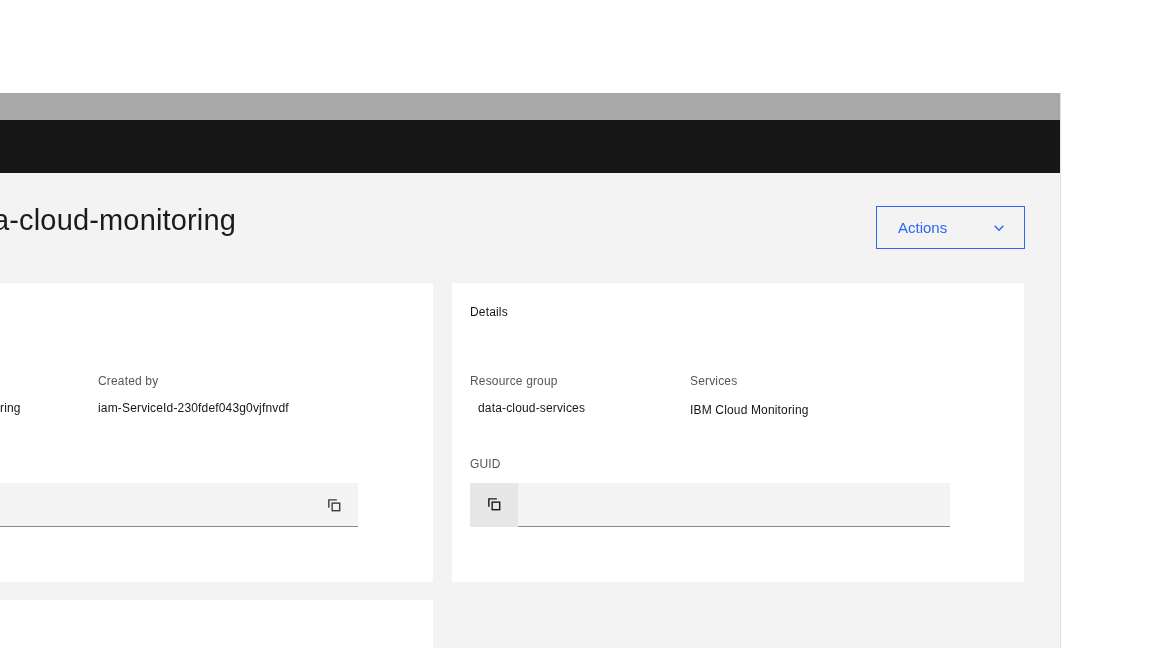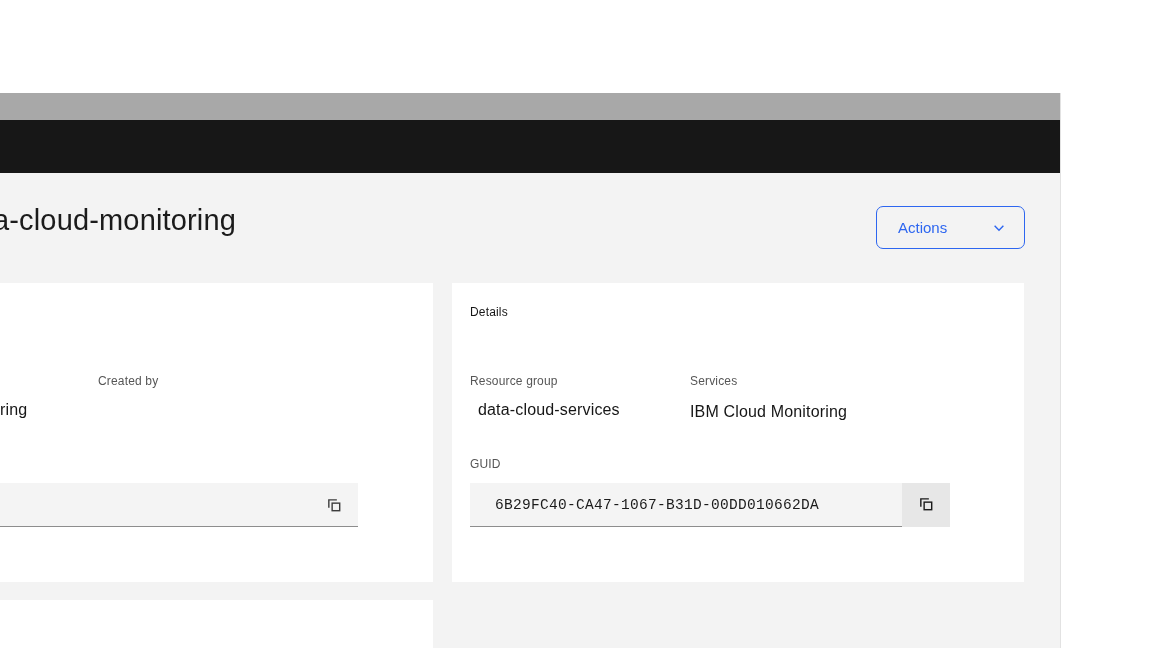--- a/index.html
+++ b/index.html
@@ -22,37 +22,37 @@
   .bar-black { position: absolute; left: 0; top: 27px; width: 100%; height: 53px; background: #171717; }
   .content   { position: absolute; left: 0; top: 80px; width: 100%; height: 475px; background: #f3f3f3; }
 
   
   .page-title {
     position: absolute; left: -7px; top: 31px;
     font-size: 29px; font-weight: 400; color: #1b1b1b; white-space: nowrap;
   }
   .actions-btn {
     position: absolute; left: 876px; top: 33px; width: 149px; height: 43px;
-    background: transparent; border: 1.5px solid #2d66f0; border-radius: 7px;
+    background: transparent; border: 1.5px solid #2d66f0; border-radius: 0;
     display: flex; align-items: center; justify-content: space-between;
     padding: 0 18px 0 21px; cursor: pointer;
   }
   .actions-btn span { font-size: 15px; color: #2d66f0; }
   .chev { width: 14px; height: 14px; }
 
   
   .card { position: absolute; background: #ffffff; }
   .card-overview   { left: 0;     top: 110px; width: 433px; height: 299px; }
   .card-details    { left: 452px; top: 110px; width: 572px; height: 299px; }
   .card-bottomleft { left: 0;     top: 427px; width: 433px; height: 48px; }
   .card-plan       { left: 452px; top: 427px; width: 572px; height: 48px; }
 
   .card-title { font-size: 12px; font-weight: 400; color: #161616; }
   .field-label { font-size: 12px; color: #565656; }
-  .field-value { font-size: 16px; color: #161616; }
+  .field-value { font-size: 12px; color: #161616; }
 
   
   .ov-partial { position: absolute; left: 0; top: 118px; }
   .ov-createdby-label { position: absolute; left: 98px; top: 91px; }
   .ov-createdby-value { position: absolute; left: 98px; top: 118px; }
   .ov-field {
     position: absolute; left: 0; top: 200px; width: 358px; height: 44px;
     background: #f4f4f4; border-bottom: 1px solid #8d8d8d;
   }
   .ov-copy-btn {
@@ -102,20 +102,21 @@
       <button class="actions-btn">
         <span>Actions</span>
         <svg class="chev" viewBox="0 0 16 16">
           <polyline points="3,5.5 8,10.5 13,5.5" fill="none" stroke="#2d66f0" stroke-width="1.6"></polyline>
         </svg>
       </button>
 
       <div class="card card-overview">
         <span class="field-value ov-partial">ring</span>
         <span class="field-label ov-createdby-label">Created by</span>
+        <span class="field-value ov-createdby-value">iam-ServiceId-230fdef043g0vjfnvdf</span>
 
         <div class="ov-field">
           <button class="ov-copy-btn" title="">
             <svg class="copy-icon" viewBox="0 0 18 18">
               <path d="M3 11.5 V3 h8.5" fill="none" stroke="#3d3d3d" stroke-width="1.5"></path>
               <rect x="6.5" y="6.5" width="8" height="8" fill="none" stroke="#3d3d3d" stroke-width="1.5"></rect>
             </svg>
           </button>
         </div>
       </div>
@@ -125,21 +126,20 @@
 
         <span class="field-label dt-rg-label">Resource group</span>
         <span class="field-value dt-rg-value">data-cloud-services</span>
 
         <span class="field-label dt-sv-label">Services</span>
         <span class="field-value dt-sv-value">IBM Cloud Monitoring</span>
 
         <span class="field-label dt-guid-label">GUID</span>
 
         <div class="guid-field">
-          <span class="guid-text">6B29FC40-CA47-1067-B31D-00DD010662DA</span>
           <button class="guid-copy-btn">
             <svg class="copy-icon" viewBox="0 0 18 18">
               <path d="M3 11.5 V3 h8.5" fill="none" stroke="#1b1b1b" stroke-width="1.5"></path>
               <rect x="6.5" y="6.5" width="8" height="8" fill="none" stroke="#1b1b1b" stroke-width="1.5"></rect>
             </svg>
           </button>
         </div>
 
       </div>
 

